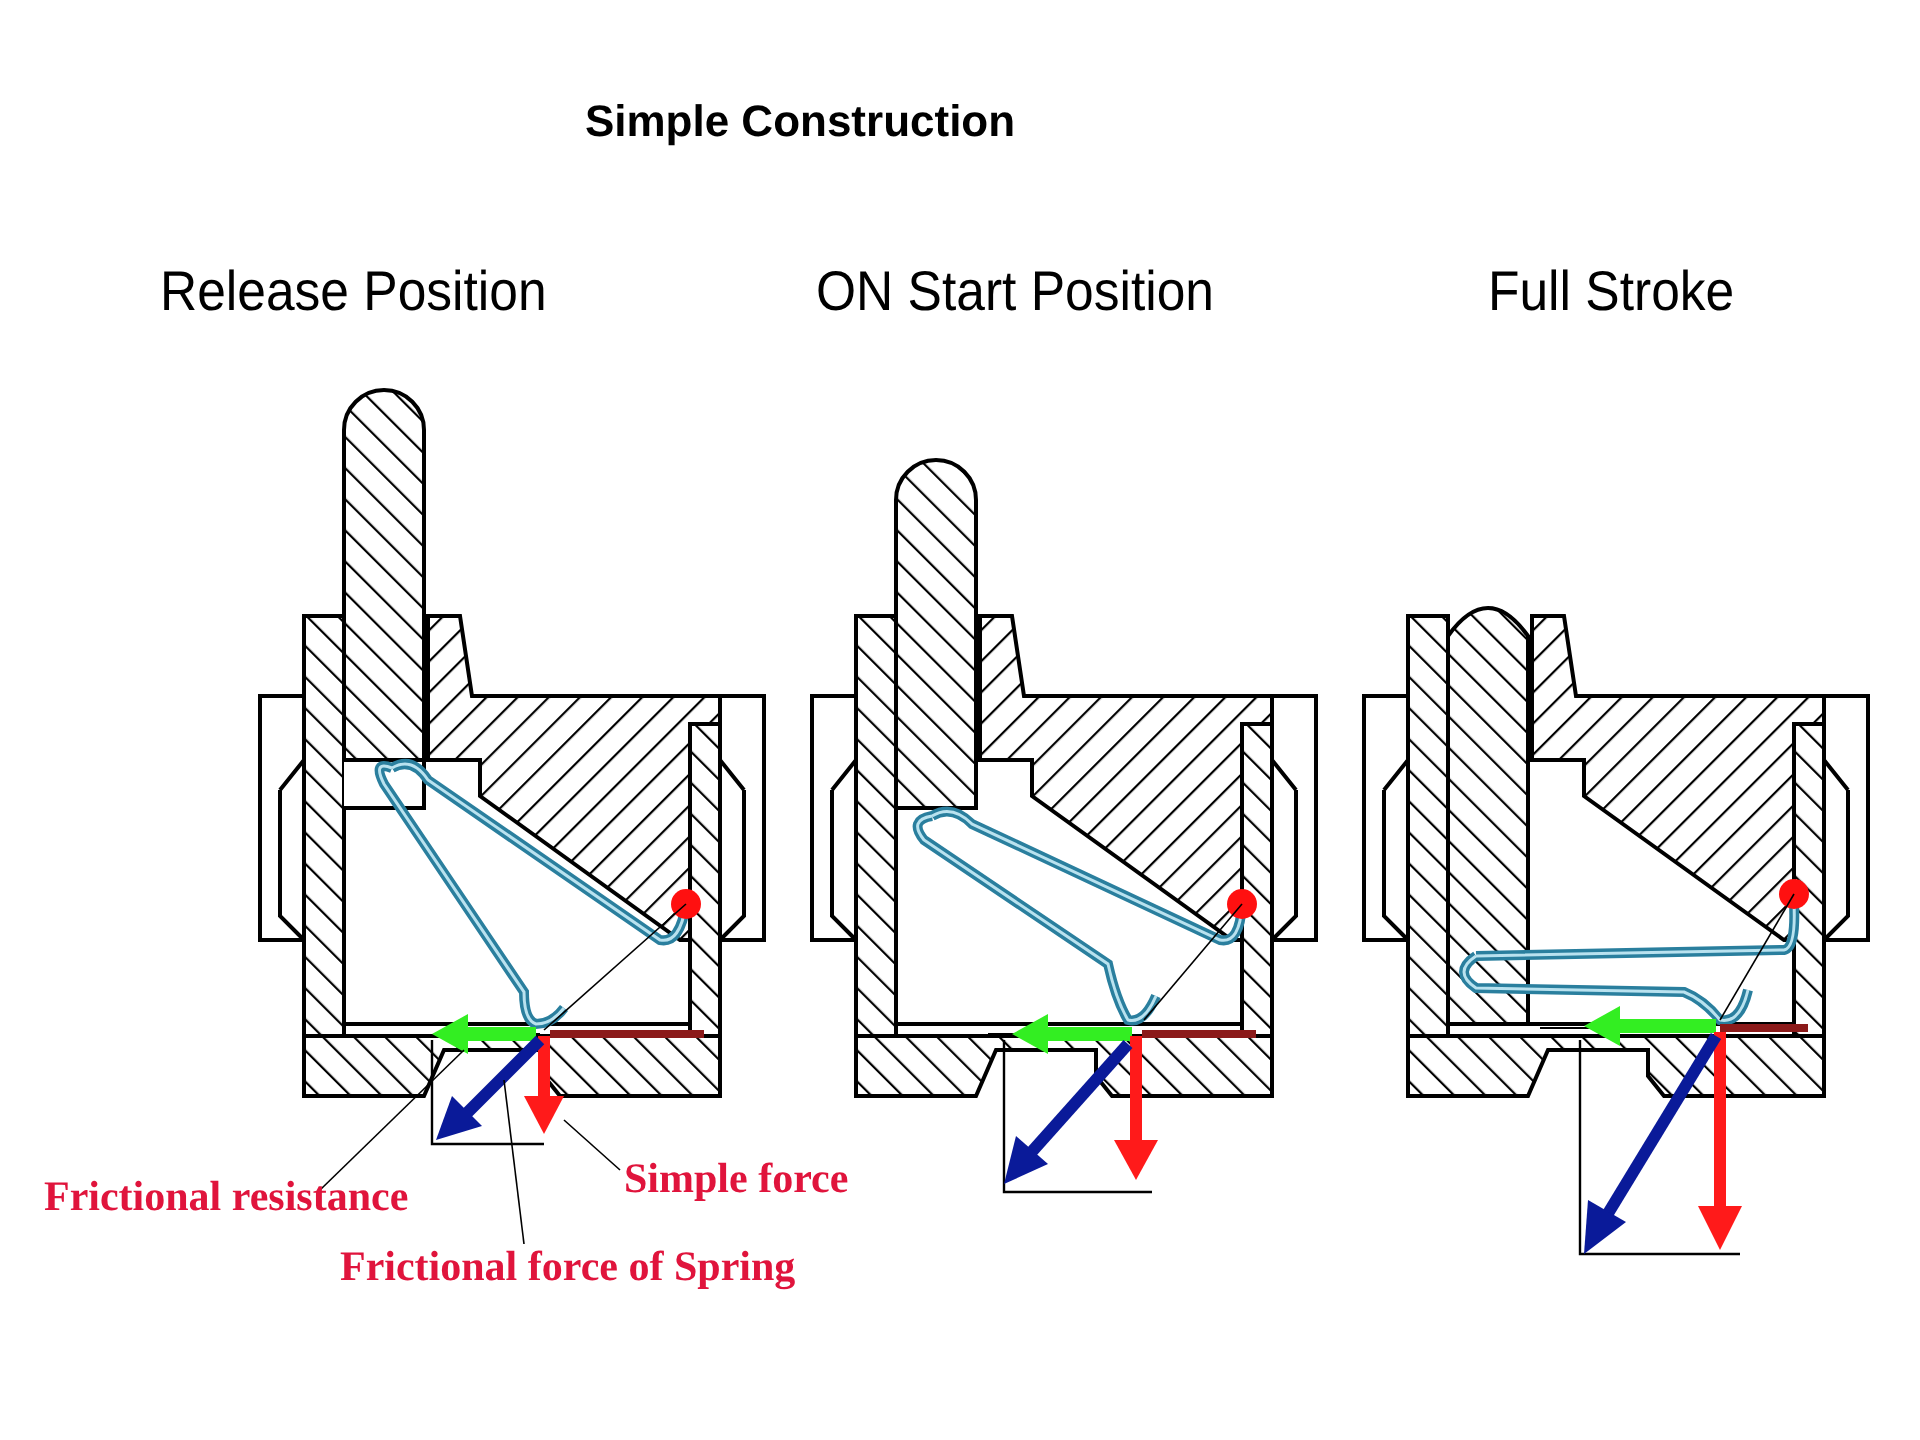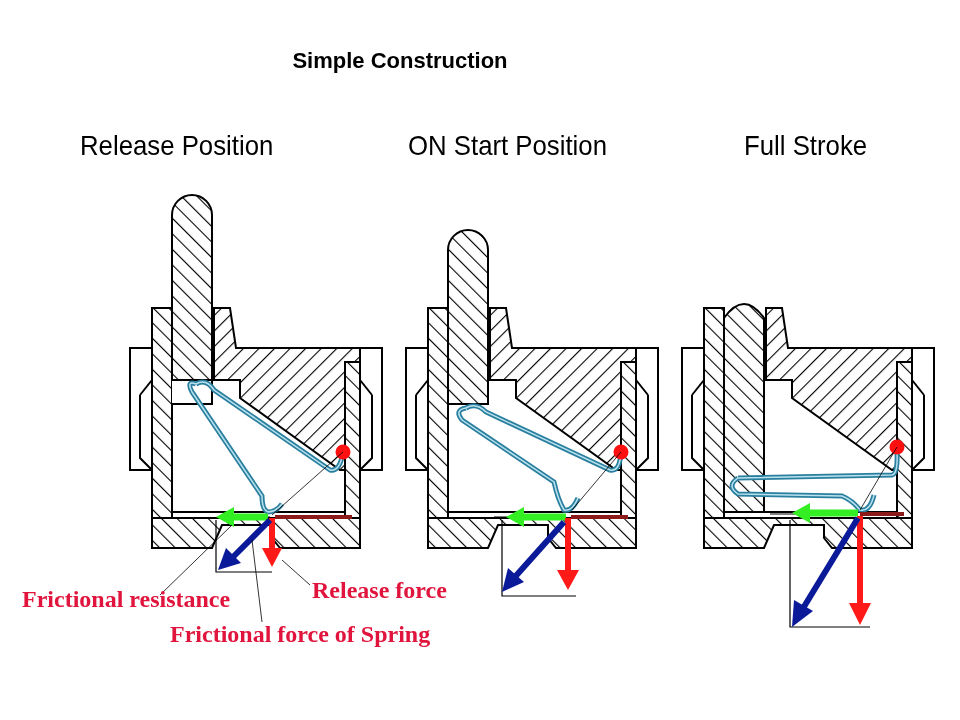--- a/index.html
+++ b/index.html
@@ -2,21 +2,21 @@
 <html><head>
 <meta charset="utf-8">
 <style>
   html, body { margin: 0; padding: 0; background: #ffffff; }
   body { width: 960px; height: 720px; position: relative; overflow: hidden; font-family: "Liberation Sans", sans-serif; }
   .main-title { position: absolute; left: 0; width: 800px; top: 48px; text-align: center; font-family: "Liberation Sans", sans-serif; font-weight: bold; font-size: 22px; color: #000; }
   .panel-title { position: absolute; top: 130px; font-family: "Liberation Sans", sans-serif; font-size: 28px; color: #000; white-space: nowrap; transform: scaleX(0.92); transform-origin: left top; }
   #t1 { left: 80px; }
   #t2 { left: 408px; }
   #t3 { left: 744px; }
-  .force-label { position: absolute; font-family: "Liberation Serif", serif; font-weight: bold; font-size: 24px; color: #e0143c; white-space: nowrap; }
+  .force-label { position: absolute; font-family: "Liberation Serif", serif; font-weight: bold; font-size: 21px; color: #e0143c; white-space: nowrap; }
   #lbl-fric { left: 22px; top: 586px; }
   #lbl-contact { left: 312px; top: 577px; }
   #lbl-restore { left: 170px; top: 621px; }
   svg#scene { position: absolute; left: 0; top: 0; }
 </style>
 </head>
 <body>
 
 <div class="main-title">Simple Construction</div>
 <div class="panel-title" id="t1">Release Position</div>
@@ -103,14 +103,14 @@
     <line x1="306" y1="513" x2="256" y2="513" stroke="#33ee22" stroke-width="7"></line>
     <polygon points="240,513 258,503 258,523" fill="#33ee22"></polygon>
     <line x1="308" y1="516" x2="308" y2="605" stroke="#ff1a1a" stroke-width="6"></line>
     <polygon points="308,625 297,603 319,603" fill="#ff1a1a"></polygon>
     <line x1="306" y1="518" x2="250" y2="610" stroke="#0a1a99" stroke-width="6"></line>
     <polygon points="240,627 242,600 261,611" fill="#0a1a99"></polygon>
   </g>
 </svg>
 
 <div class="force-label" id="lbl-fric">Frictional resistance</div>
-<div class="force-label" id="lbl-contact">Release force</div>
+<div class="force-label" id="lbl-contact">Simple force</div>
 <div class="force-label" id="lbl-restore">Frictional force of Spring</div>
 
 </body></html>

